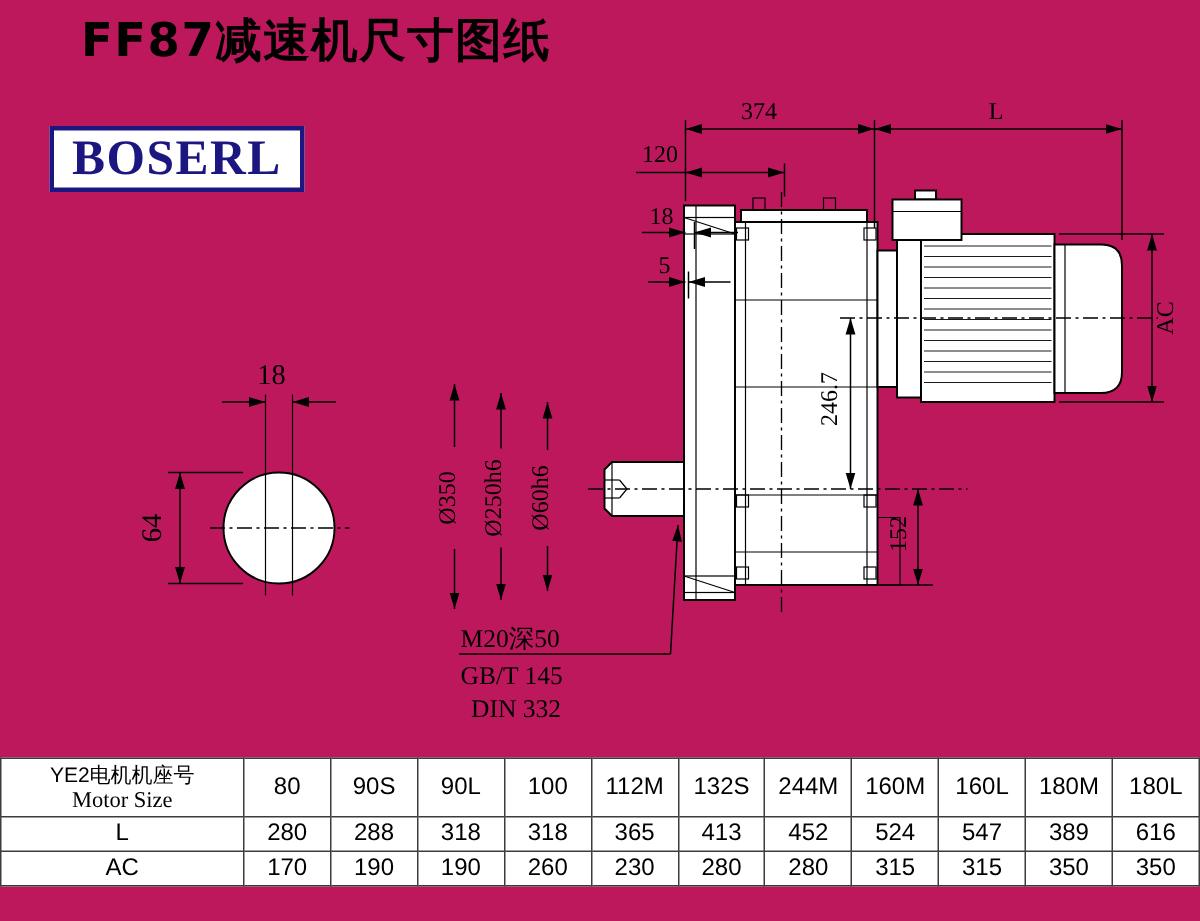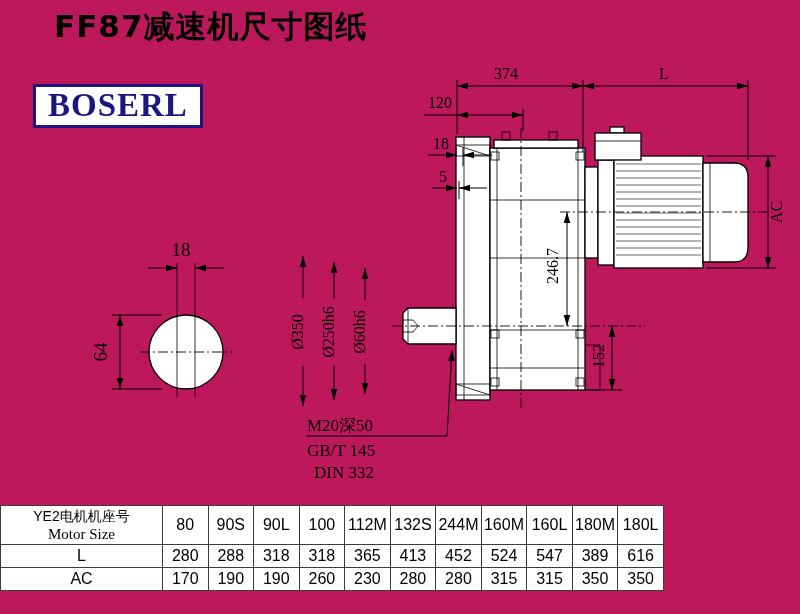--- a/index.html
+++ b/index.html
@@ -1,33 +1,33 @@
 <!DOCTYPE html>
 <html><head>
 <meta charset="utf-8">
 <style>
   html,body{margin:0;padding:0;background:#fff;}
   .page{position:relative;width:800px;height:614px;background:#be185d;overflow:hidden;
         font-family:"Liberation Sans",sans-serif;color:#000;}
   .title{position:absolute;left:54px;top:6px;font-size:31px;font-weight:bold;
          font-family:"DejaVu Sans",sans-serif;letter-spacing:1px;}
   .logo{position:absolute;left:33px;top:84px;border:3px solid #1c1680;background:#fff;
-        padding:0 12px;height:38px;display:flex;align-items:flex-start;}
+        padding:0 12px;height:38px;display:flex;align-items:center;}
   .logo span{font-family:"Liberation Serif",serif;font-weight:bold;font-size:33px;
         color:#1c1680;letter-spacing:1px;}
   svg.draw{position:absolute;left:0;top:0;}
   .outline{fill:#fff;stroke:#000;stroke-width:1.3;}
   .thin{fill:none;stroke:#000;stroke-width:0.8;}
   .fin{stroke:#000;stroke-width:0.6;}
   .dim{fill:none;stroke:#000;stroke-width:1;}
   .cl{fill:none;stroke:#000;stroke-width:0.9;stroke-dasharray:10 3 2 3;}
   .dt{font-family:"Liberation Serif",serif;font-size:16px;fill:#000;}
   .dtb{font-family:"Liberation Serif",serif;font-size:19px;fill:#000;}
   .ann{font-family:"Liberation Serif",serif;font-size:17px;fill:#000;}
-  table.spec{position:absolute;left:0;top:505px;width:664px;border-collapse:collapse;
+  table.spec{position:absolute;left:0;top:505px;width:800px;border-collapse:collapse;
         table-layout:fixed;background:#fff;}
   .spec td{border:1px solid #3c3c3c;text-align:center;padding:0;font-size:16px;}
   .spec tr.hrow td{height:38px;}
   .spec tr.drow td{height:22px;}
   .spec .cn{display:block;font-size:14px;line-height:1.3;}
   .spec .en{display:block;font-family:Liberation Serif, serif;font-size:15px;line-height:1.2;}
 </style>
 </head>
 <body>
 

